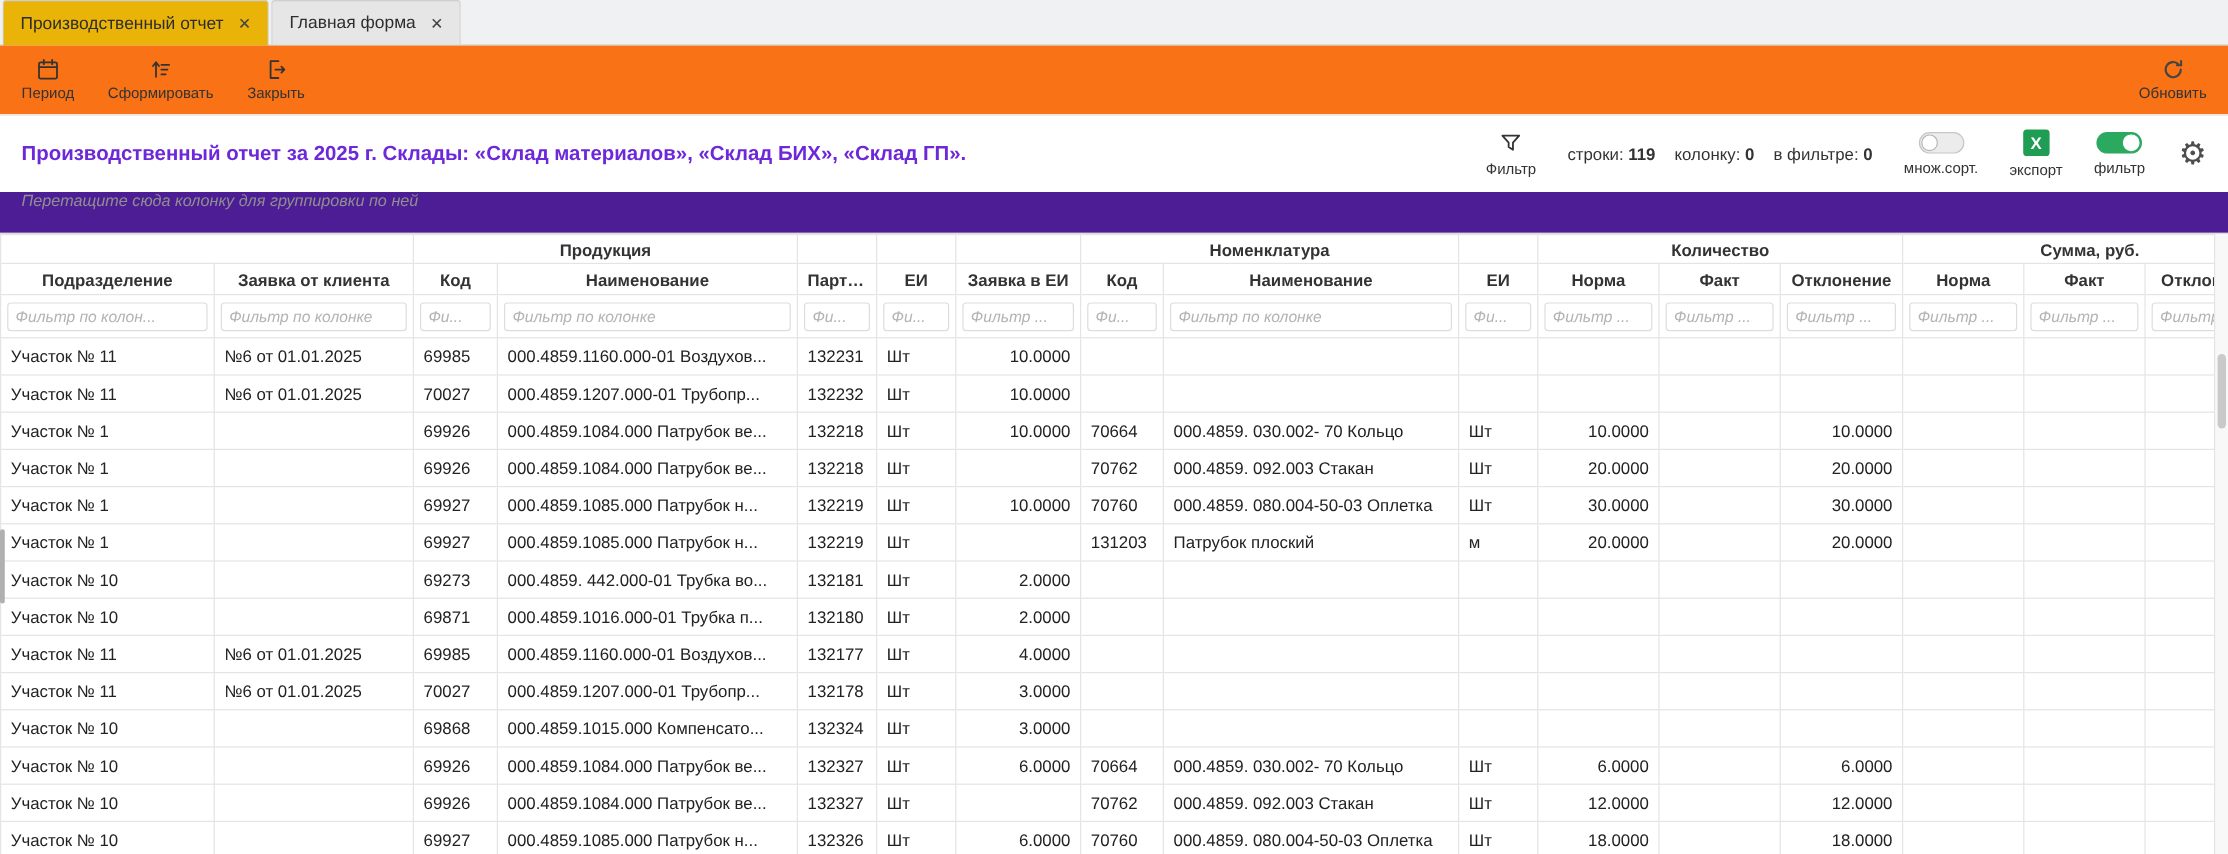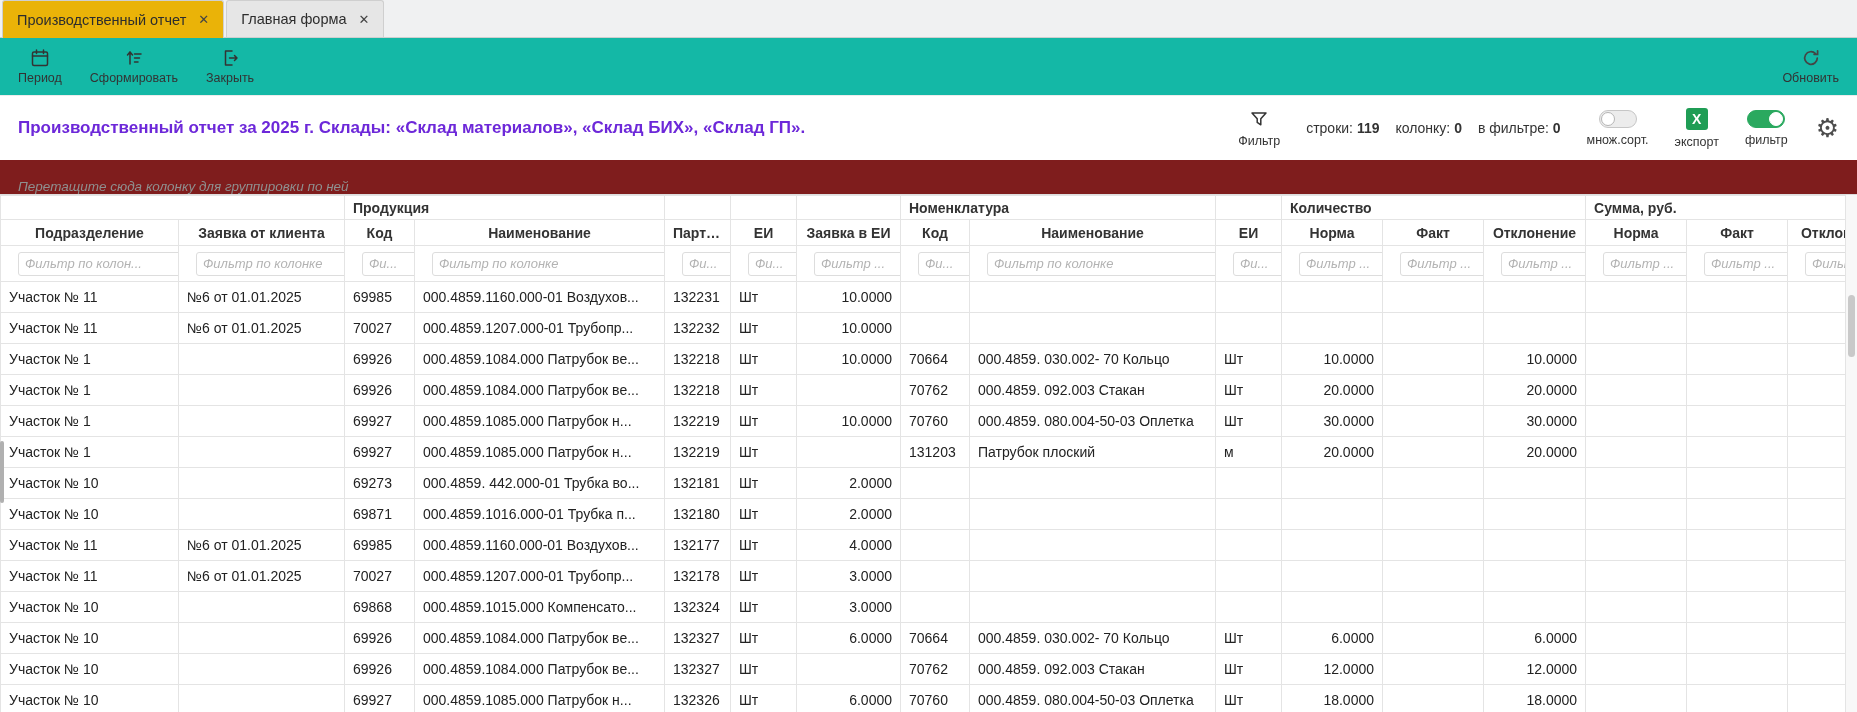--- a/index.html
+++ b/index.html
@@ -11,21 +11,21 @@
   .tabbar{height:38px;background:#f0f1f2;border-bottom:1px solid #cfcfcf;
     display:flex;align-items:flex-end;padding-left:2px;flex:none;}
   .tab{height:37px;display:flex;align-items:center;gap:12px;padding:0 14px;
     font-size:14.5px;color:#2d2d2d;border:1px solid #cfcfcf;border-bottom:none;
     background:#e6e6e6;margin-right:2px;border-radius:3px 3px 0 0;cursor:pointer;}
   .tab.active{background:#eab308;height:38px;margin-bottom:-1px;}
   .tab-close{font-size:13px;color:#444;line-height:1;}
 
   
   .toolbar{height:58px;display:flex;align-items:center;padding:0 18px;
-    border-bottom:1px solid #ececec;flex:none;background:#14b8a6;}
+    border-bottom:1px solid #ececec;flex:none;background:#f97316;}
   .tbtn{display:flex;flex-direction:column;align-items:center;gap:3px;
     margin-right:28px;font-size:12.5px;color:#333;cursor:pointer;}
   .tbtn:last-child{margin-right:0;margin-left:30px;}
   .tbtn svg{display:block;}
   .spacer{flex:1;}
 
   
   .report-header{height:64px;display:flex;align-items:center;padding:0 18px;flex:none;}
   .report-title{font-size:17px;font-weight:700;color:#6d28d9;flex:1;white-space:nowrap;overflow:hidden;}
   .controls{display:flex;align-items:center;gap:26px;flex:none;}
@@ -37,34 +37,34 @@
   .toggle .knob{position:absolute;top:1px;left:1px;width:14px;height:14px;
     border-radius:50%;background:#fff;border:1px solid #b5b5b5;}
   .toggle.on{background:#2aa95f;border-color:#2aa95f;}
   .toggle.on .knob{left:auto;right:1px;border-color:#fff;}
   .excel{width:22px;height:22px;background:#1f9d55;border-radius:3px;color:#fff;
     display:flex;align-items:center;justify-content:center;font-weight:700;
     font-size:14px;cursor:pointer;}
   .gear{font-size:26px;color:#4d4d4d;line-height:1;cursor:pointer;margin-left:2px;}
 
   
-  .groupzone{height:34px;display:flex;align-items:flex-end;padding-left:18px;
-    font-style:italic;color:#8f8f8f;font-size:13.5px;flex:none;background:#7f1d1d;}
+  .groupzone{height:34px;display:flex;align-items:flex-start;padding-left:18px;
+    font-style:italic;color:#8f8f8f;font-size:13.5px;flex:none;background:#4c1d95;}
 
   
   .grid{position:relative;flex:1;overflow:hidden;border-top:1px solid #ddd;}
   table{border-collapse:collapse;table-layout:fixed;width:1897px;}
   th,td{border:1px solid #e4e4e4;padding:0 8px;font-size:14px;white-space:nowrap;
     overflow:hidden;text-overflow:ellipsis;text-align:left;font-weight:normal;
     vertical-align:middle;background:#fff;}
-  tr.group-row th{height:24px;text-align:left;font-weight:600;color:#333;}
+  tr.group-row th{height:24px;text-align:center;font-weight:600;color:#333;}
   tr.header-row th{height:26px;text-align:center;font-weight:600;color:#333;}
   tr.filter-row th{height:36px;padding:0 5px;}
   tr.filter-row input{width:100%;height:24px;border:1px solid #ddd;border-radius:3px;
-    padding:0 6px;font-size:13px;font-family:inherit;color:#555;background:#fff;outline:none;margin-left:12px;}
+    padding:0 6px;font-size:13px;font-family:inherit;color:#555;background:#fff;outline:none;}
   tr.filter-row input::placeholder{font-style:italic;color:#b3b3b3;}
   tbody td{height:31px;color:#222;}
   td.num{text-align:right;}
 
   
   .vscroll{position:absolute;top:0;right:0;bottom:0;width:12px;background:#f8f8f8;
     border-left:1px solid #e4e4e4;cursor:pointer;}
   .vscroll .thumb{position:absolute;top:100px;left:2px;right:2px;height:62px;
     background:#c9c9c9;border-radius:5px;}
   .left-marker{position:absolute;left:0;top:246px;width:4px;height:62px;

